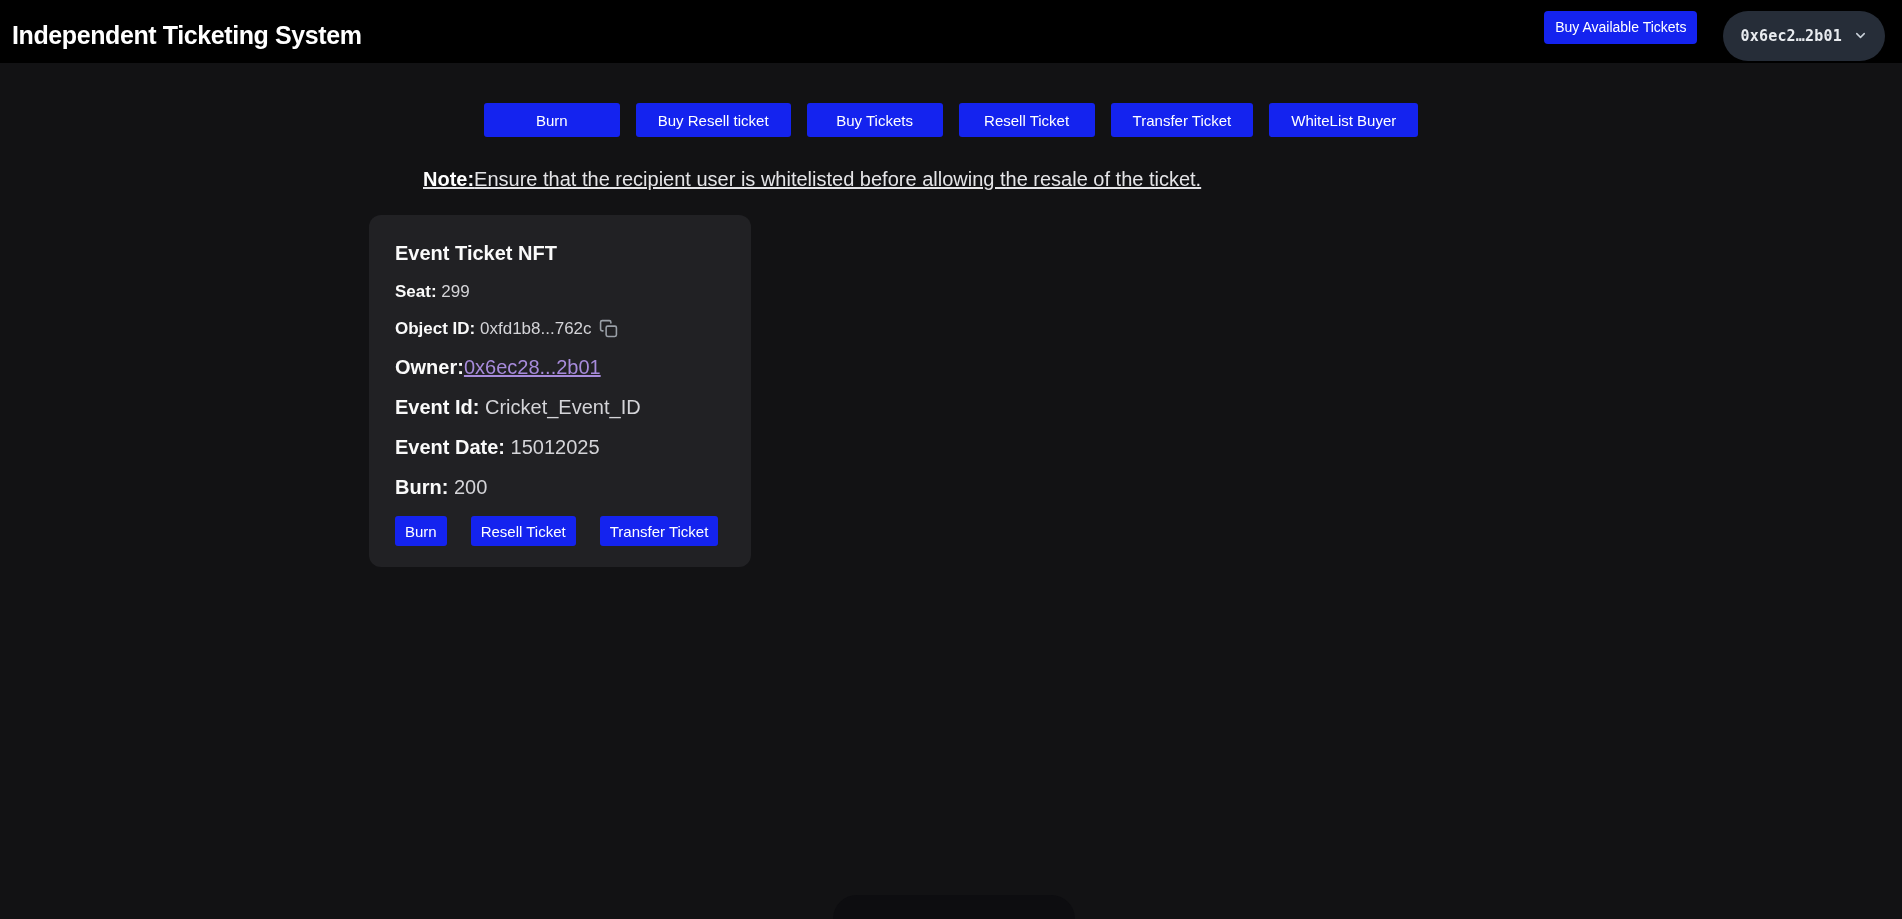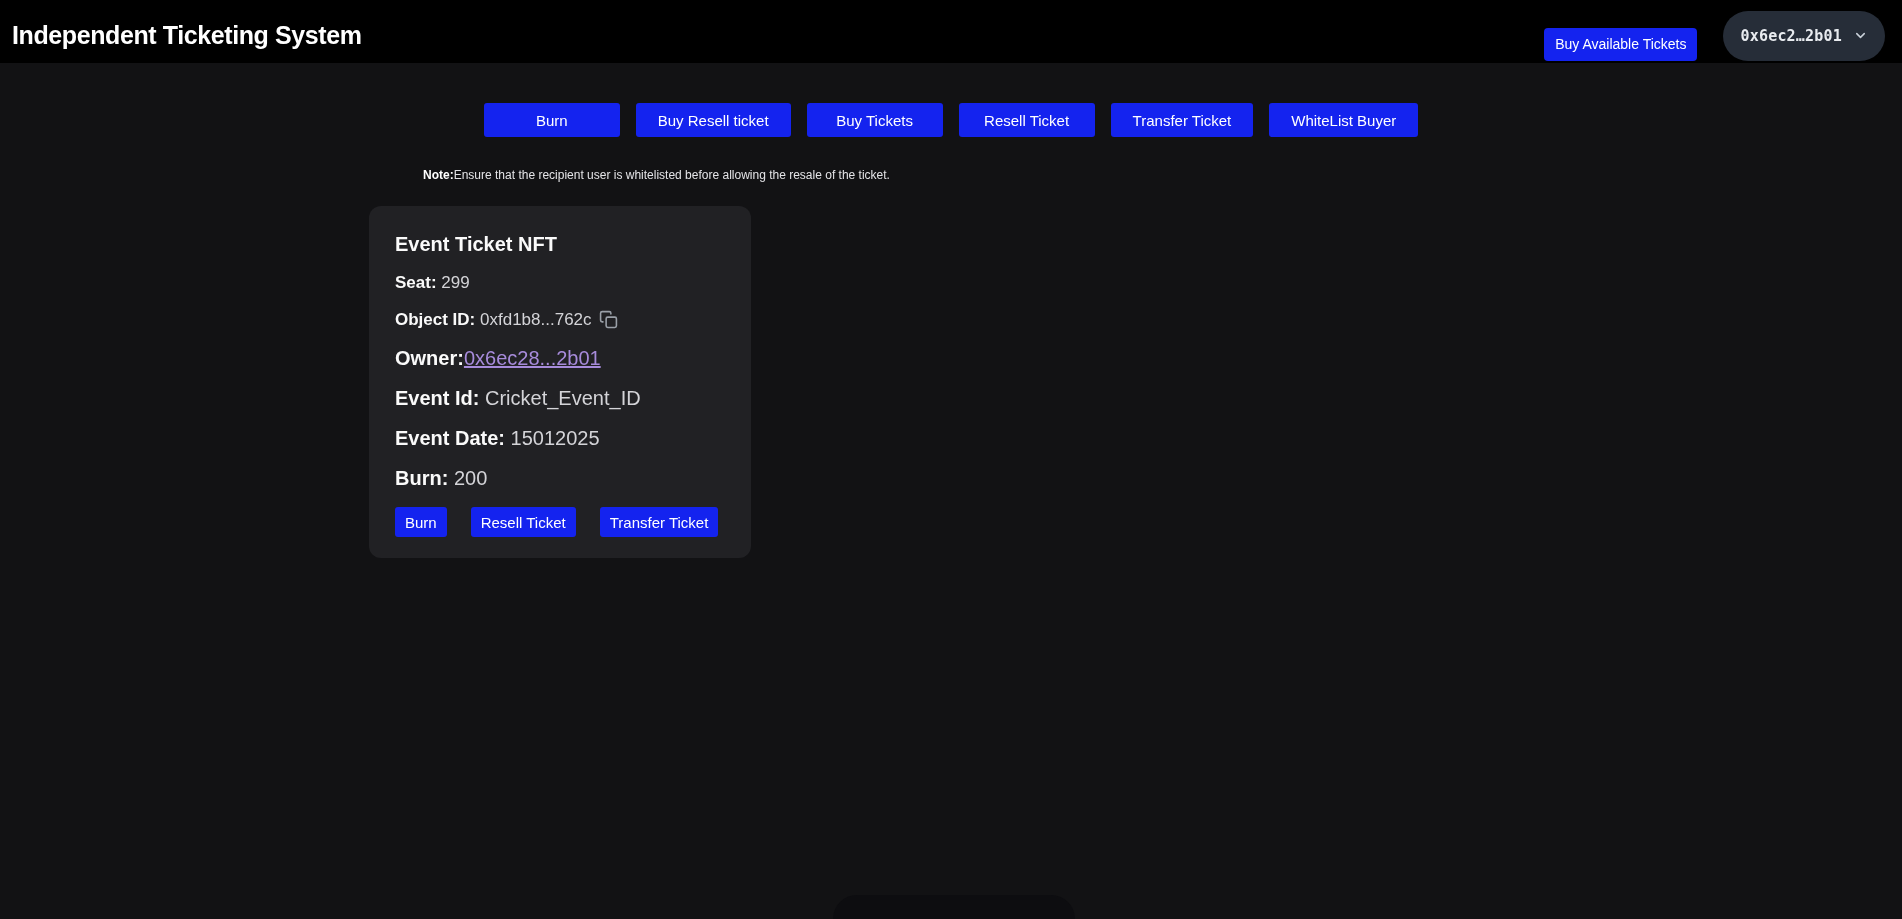--- a/index.html
+++ b/index.html
@@ -11,21 +11,21 @@
   }
   
   .app-header{
     height:63px;background:var(--header_bg,#000);
     display:flex;align-items:center;justify-content:space-between;
     padding:8px 17px 0 12px;box-sizing:border-box;
   }
   .app-title{
     font-size:25px;font-weight:700;letter-spacing:-0.4px;color:#fff;margin:0;
   }
-  .header-right{display:flex;align-items:flex-end;gap:26px;}
+  .header-right{display:flex;align-items:flex-start;gap:26px;}
   .btn{
     background:var(--accent_blue,#1423ef);color:#fff;border:none;
     font-family:inherit;cursor:pointer;display:inline-flex;
     align-items:center;justify-content:center;white-space:nowrap;
   }
   .buy-available-btn{height:33px;padding:0 11px;border-radius:4px;font-size:14px;}
   .wallet-pill{
     height:50px;display:flex;align-items:center;gap:11px;
     background:var(--wallet_pill_bg,#262d38);border:none;border-radius:9999px;
     padding:0 17px;cursor:pointer;
@@ -35,21 +35,21 @@
   .chevron-down{display:inline-flex;align-items:center;}
   
   .action-row{
     display:flex;justify-content:center;gap:16px;margin-top:40px;
   }
   .action-btn{
     height:34px;min-width:136px;padding:0 22px;border-radius:3px;font-size:15px;
   }
   
   .note-line{
-    margin:31px 0 4px 423px;font-size:12px;color:#e4e4e7;
+    margin:31px 0 4px 423px;font-size:20px;color:#e4e4e7;text-decoration:underline;
   }
   .note-label{font-weight:700;color:#fff;}
   
   .ticket-card{
     margin:24px 0 0 369px;width:382px;box-sizing:border-box;
     background:var(--card_bg,#212124);border-radius:12px;
     padding:27px 25px 21px 26px;
   }
   .card-title{font-size:20px;font-weight:700;margin:0 0 15px;color:#fafafa;}
   .field{margin:17px 0 8px;color:#d4d4d8;}

